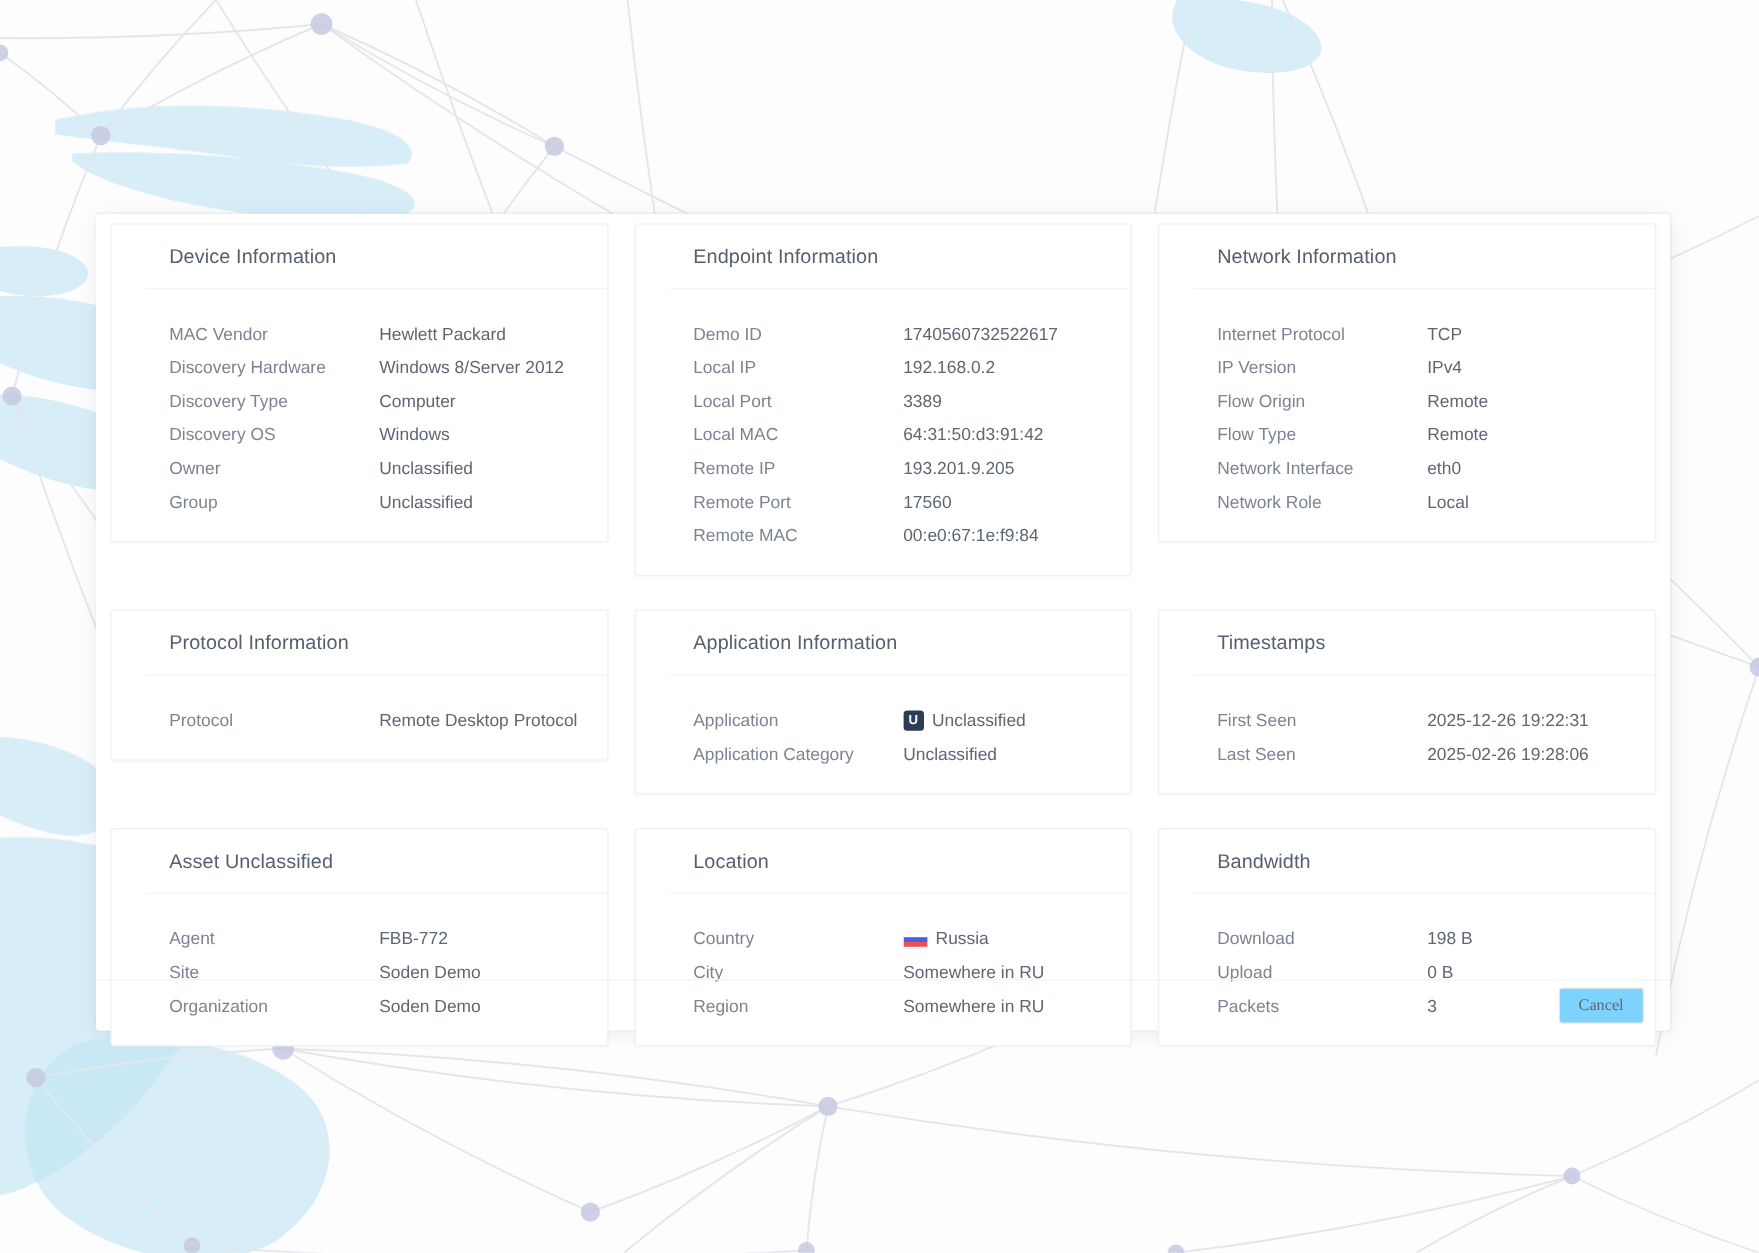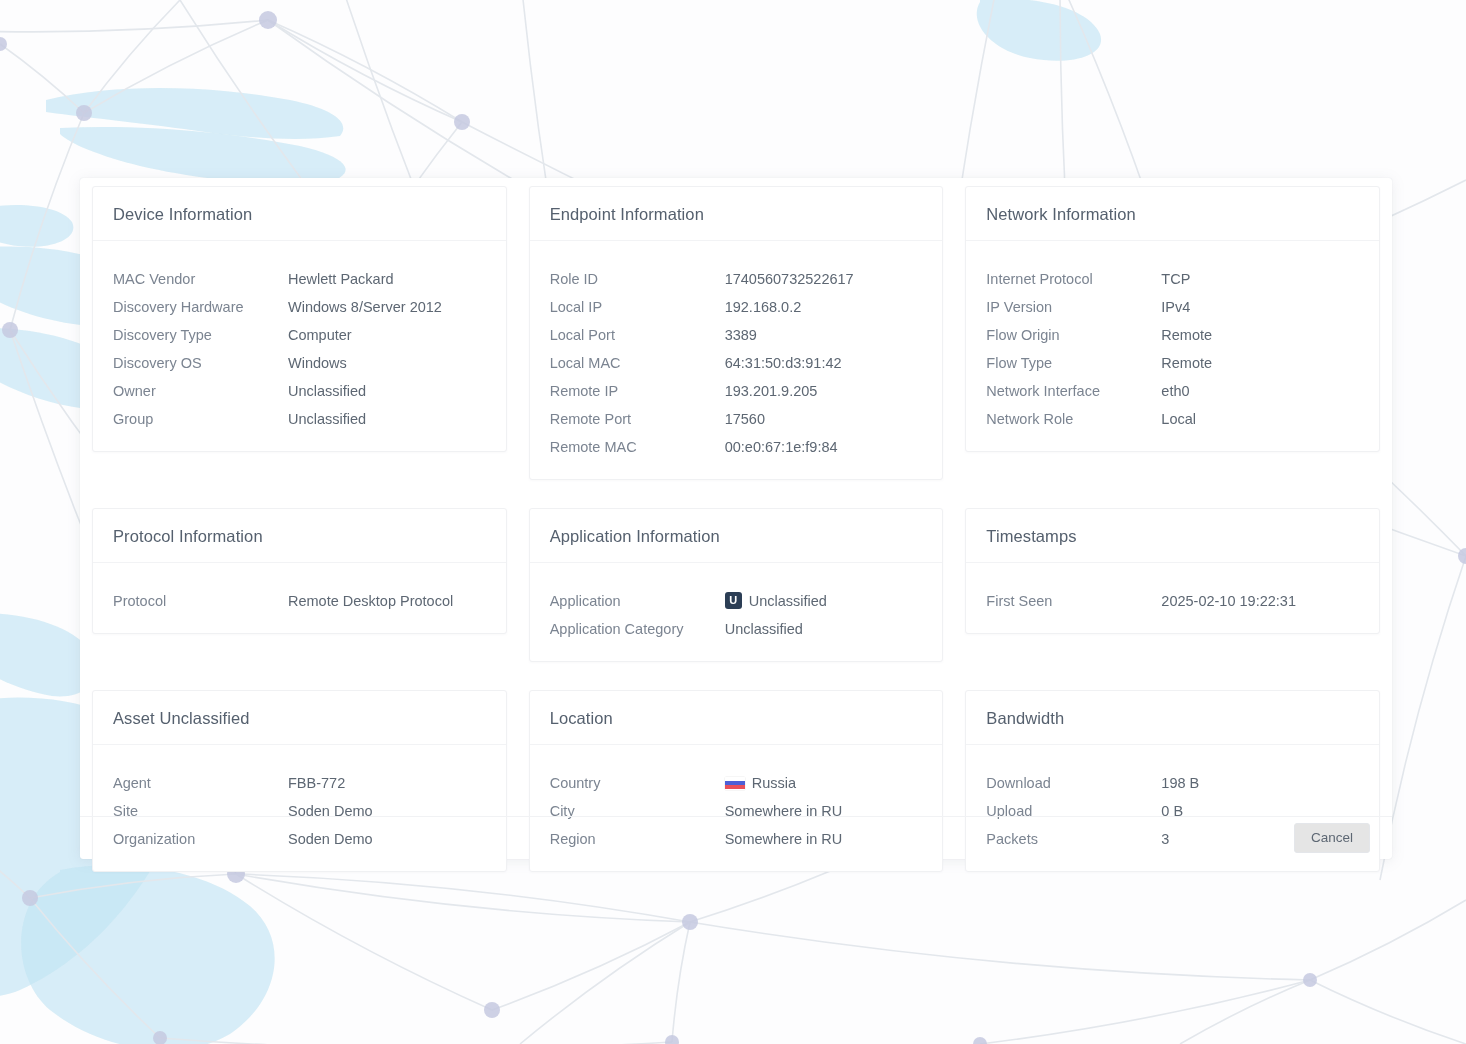--- a/index.html
+++ b/index.html
@@ -53,20 +53,21 @@
     padding: 8px 12px 0 12px;
   }
 
   .card {
     background: #ffffff;
     border: 1px solid #f0f1f3;
     border-radius: 3px;
     align-self: start;
     margin-bottom: 28px;
     box-shadow: 0 1px 2px rgba(130,140,160,0.05);
+    padding-left: 28px;
   }
 
   .card-header {
     padding: 18px 20px 16px 20px;
     border-bottom: 1px solid #f2f3f5;
   }
 
   .card-title {
     font-size: 16.5px;
     color: #55606e;
@@ -139,26 +140,26 @@
     display: flex;
     align-items: center;
     justify-content: flex-end;
     padding-right: 22px;
   }
 
   .btn-cancel {
     min-width: 70px;
     height: 30px;
     padding: 0 16px;
-    background: #e5e5e5;
+    background: #7dd3fc;
     border: 1px solid #e4e6ea;
     border-radius: 3px;
     font-size: 13.5px;
     color: #5d6773;
-    font-family: Liberation Sans, sans-serif;
+    font-family: Liberation Serif, serif;
     cursor: pointer;
     line-height: 28px;
   }
 </style>
 </head>
 <body>
 
 <div id="root">
 
   <svg id="bg" viewBox="0 0 1466 1044" xmlns="http://www.w3.org/2000/svg">
@@ -276,21 +277,21 @@
                 </div>
               </div>
             </div>
           </div>
           <div class="card">
             <div class="card-header">
               <div class="card-title">Endpoint Information</div>
             </div>
             <div class="card-body">
               <div class="row">
-                <div class="row-label">Role ID</div>
+                <div class="row-label">Demo ID</div>
                 <div class="row-value">
                   <span>1740560732522617</span>
                 </div>
               </div>
               <div class="row">
                 <div class="row-label">Local IP</div>
                 <div class="row-value">
                   <span>192.168.0.2</span>
                 </div>
               </div>
@@ -403,21 +404,27 @@
             </div>
           </div>
           <div class="card">
             <div class="card-header">
               <div class="card-title">Timestamps</div>
             </div>
             <div class="card-body">
               <div class="row">
                 <div class="row-label">First Seen</div>
                 <div class="row-value">
-                  <span>2025-02-10 19:22:31</span>
+                  <span>2025-12-26 19:22:31</span>
+                </div>
+              </div>
+              <div class="row">
+                <div class="row-label">Last Seen</div>
+                <div class="row-value">
+                  <span>2025-02-26 19:28:06</span>
                 </div>
               </div>
             </div>
           </div>
           <div class="card">
             <div class="card-header">
               <div class="card-title">Asset Unclassified</div>
             </div>
             <div class="card-body">
               <div class="row">

